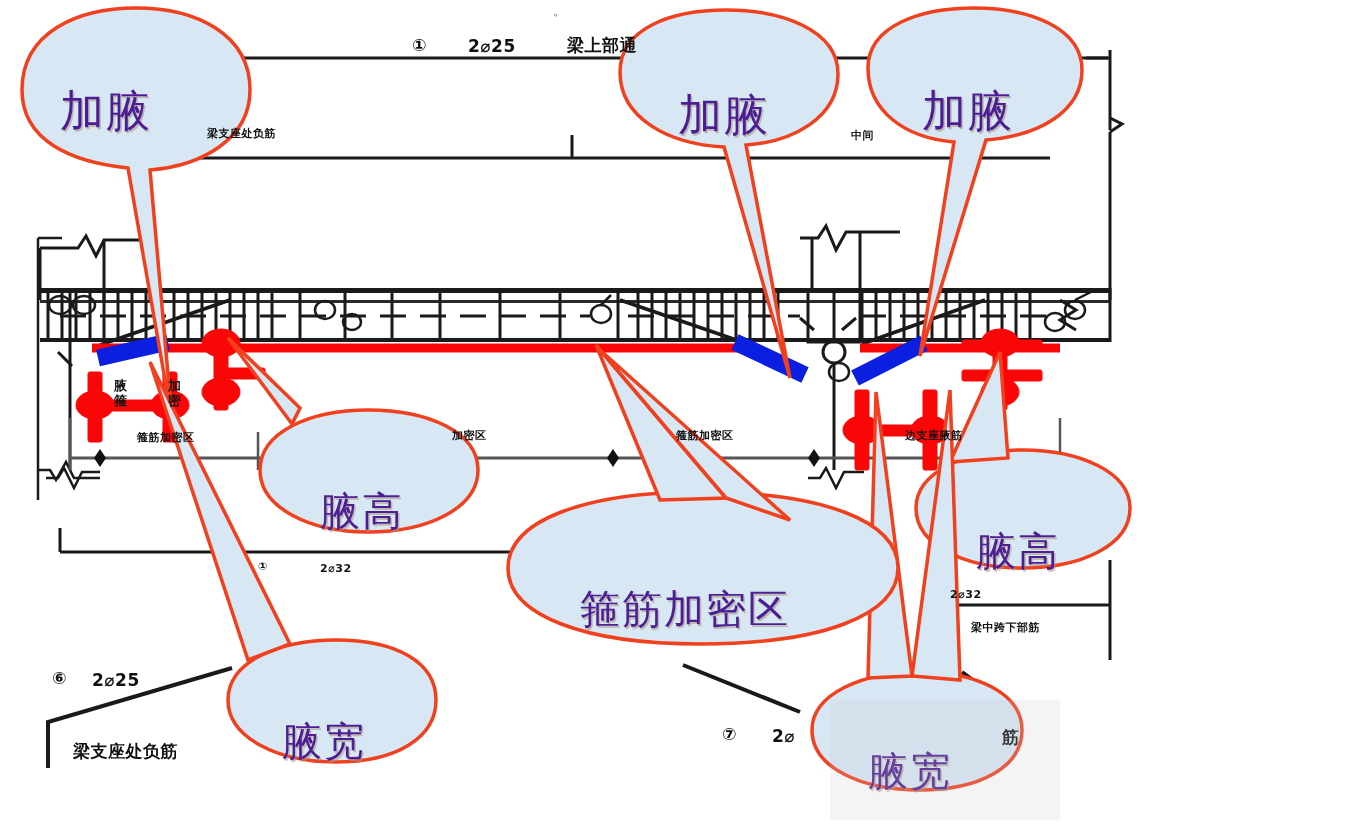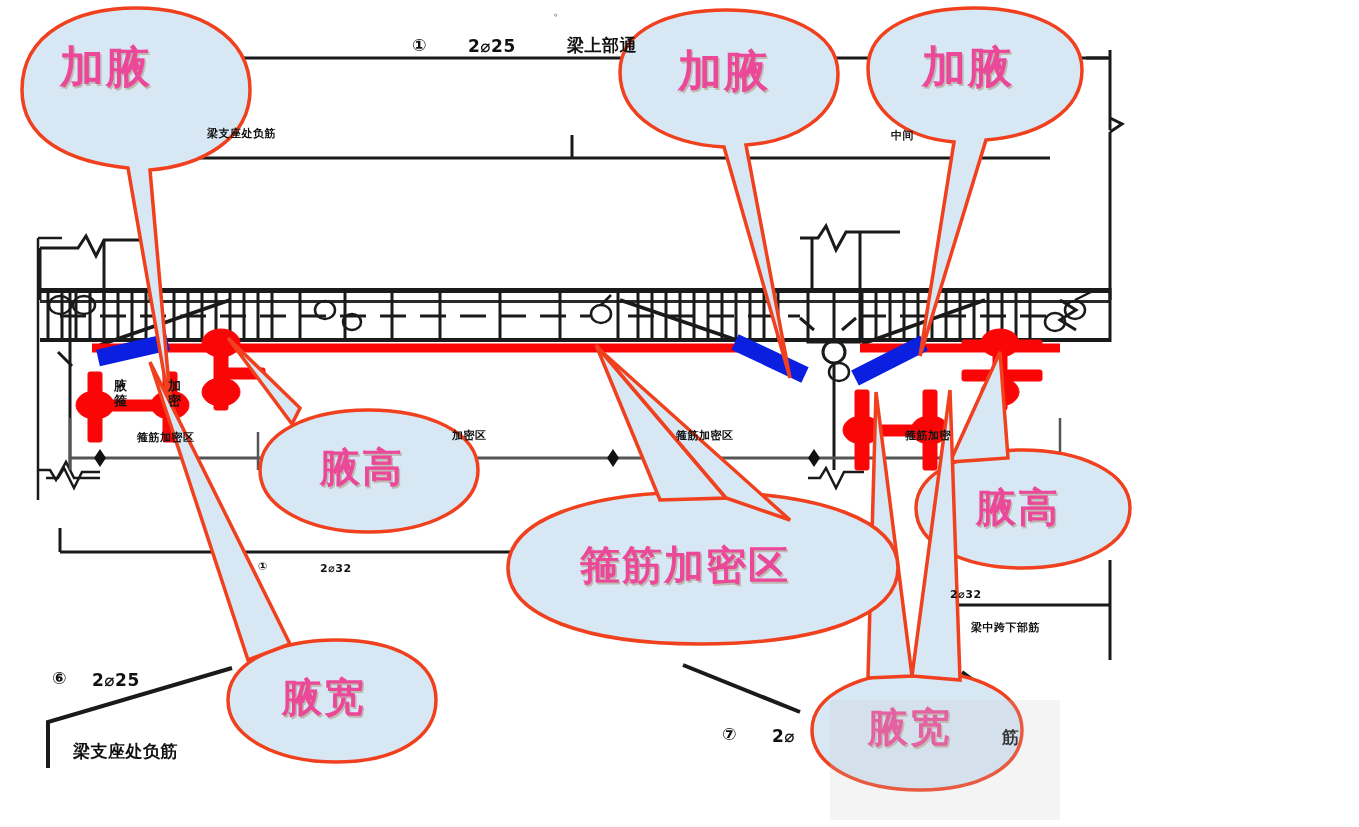--- a/index.html
+++ b/index.html
@@ -7,27 +7,28 @@
   body{
     width:1359px;height:827px;position:relative;overflow:hidden;
     font-family:"Liberation Sans","DejaVu Sans",sans-serif;
   }
   #stage{position:absolute;left:0;top:0;width:1359px;height:827px;}
   #stage svg{position:absolute;left:0;top:0;}
 
   
   .callout-label{
     position:absolute;
-    color:#ec4899;
+    color:#4c1d95;
     font-family:"DejaVu Serif","Liberation Serif",serif;
-    font-weight:700;
+    font-weight:400;
     white-space:nowrap;
     text-shadow:1.5px 1.5px 0 rgba(170,150,120,.55);
     pointer-events:none;
     letter-spacing:2px;
+    margin-top:44px;
   }
   .cl-big{font-size:44px;}
   .cl-med{font-size:40px;}
 
   
   .draw-text{
     position:absolute;
     color:#111;
     font-family:"DejaVu Sans","Liberation Sans",sans-serif;
     font-weight:700;
@@ -355,26 +356,26 @@
 
     <div class="callout-label cl-med" style="left:580px;top:538px;">箍筋加密区</div>
   </div>
 
   <div>
     <span class="draw-text dt-17" style="left:412px;top:35px;">①</span>
     <span class="draw-text dt-17" style="left:468px;top:36px;">2⌀25</span>
     <span class="draw-text dt-17" style="left:567px;top:34px;">梁上部通</span>
 
     <span class="draw-text dt-16" style="left:207px;top:126px;">梁支座处负筋</span>
-    <span class="draw-text dt-16" style="left:851px;top:128px;margin-left:40px;">中间</span>
+    <span class="draw-text dt-16" style="left:851px;top:128px;">中间</span>
 
     <span class="draw-text dt-16" style="left:137px;top:430px;">箍筋加密区</span>
     <span class="draw-text dt-16" style="left:452px;top:428px;">加密区</span>
     <span class="draw-text dt-16" style="left:676px;top:428px;">箍筋加密区</span>
-    <span class="draw-text dt-16" style="left:905px;top:428px;">箍筋加密</span>
+    <span class="draw-text dt-16" style="left:905px;top:428px;">边支座腋筋</span>
 
     <span class="draw-text dt-13 stack" style="left:114px;top:378px;">腋箍</span>
     <span class="draw-text dt-13 stack" style="left:168px;top:378px;">加密</span>
 
     <span class="draw-text dt-16" style="left:258px;top:560px;">①</span>
     <span class="draw-text dt-16" style="left:320px;top:562px;">2⌀32</span>
 
     <span class="draw-text dt-16" style="left:950px;top:588px;">2⌀32</span>
     <span class="draw-text dt-16" style="left:948px;top:620px;margin-left:23px;">梁中跨下部筋</span>
 

